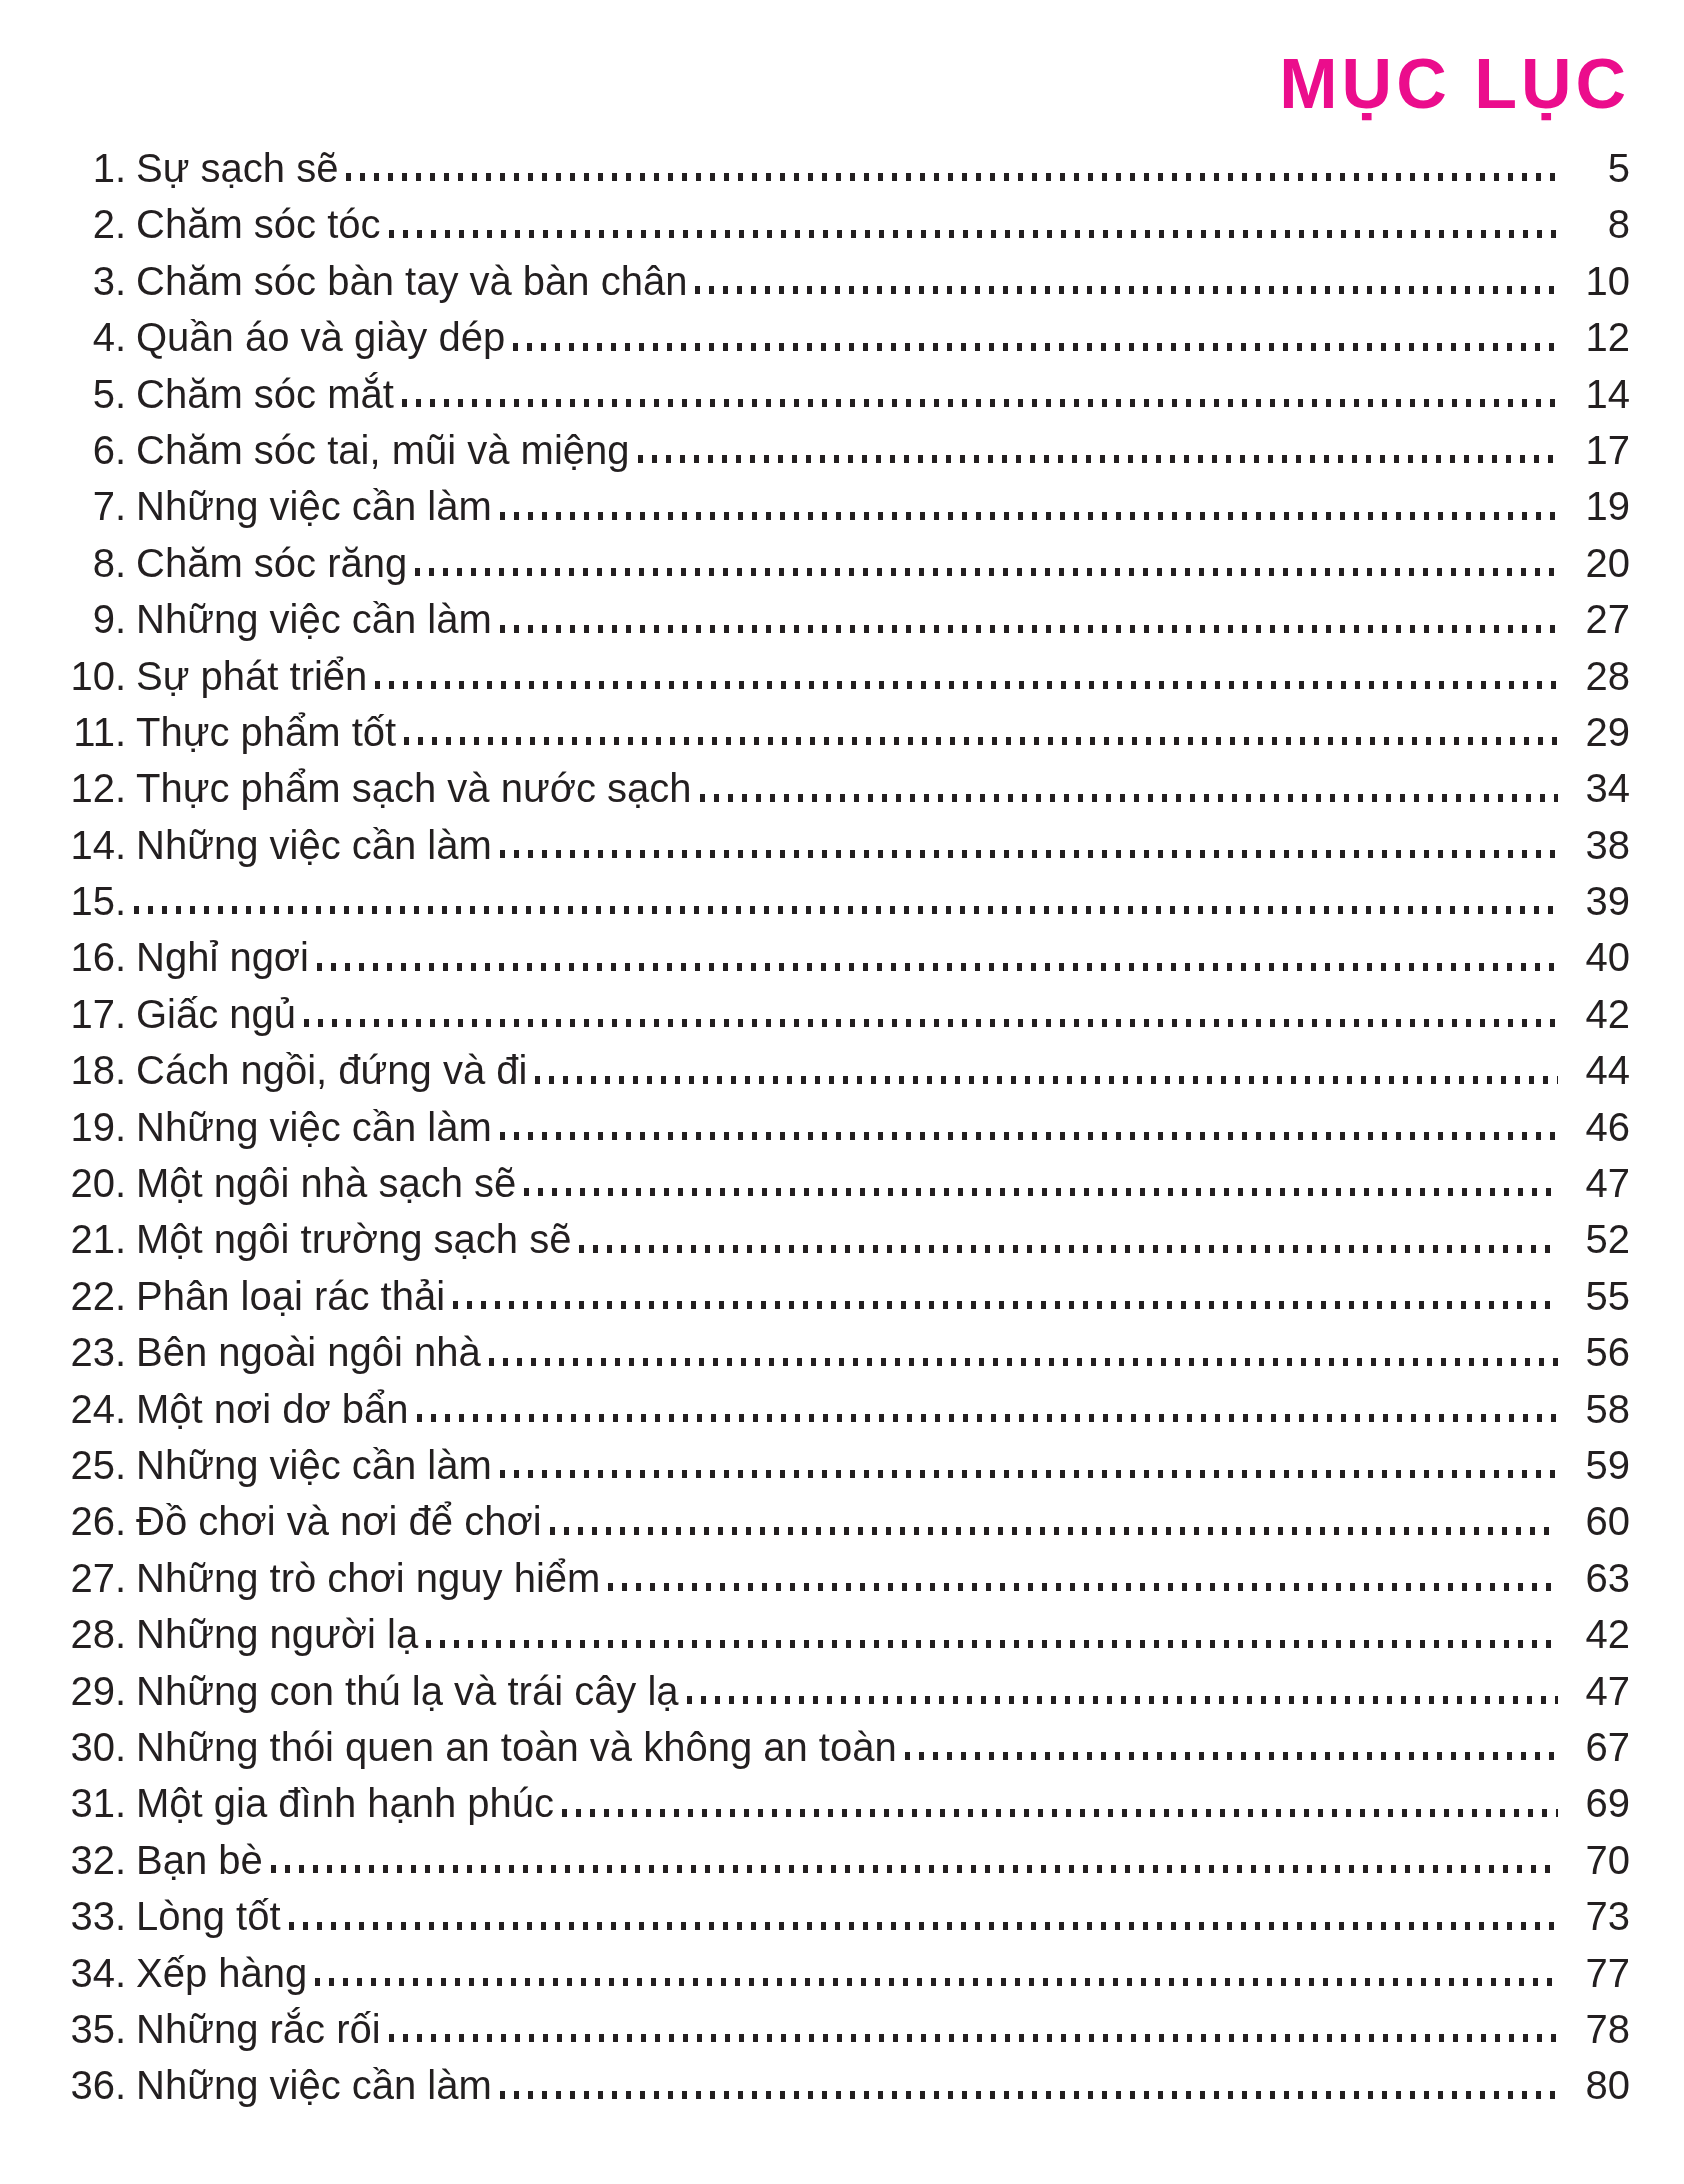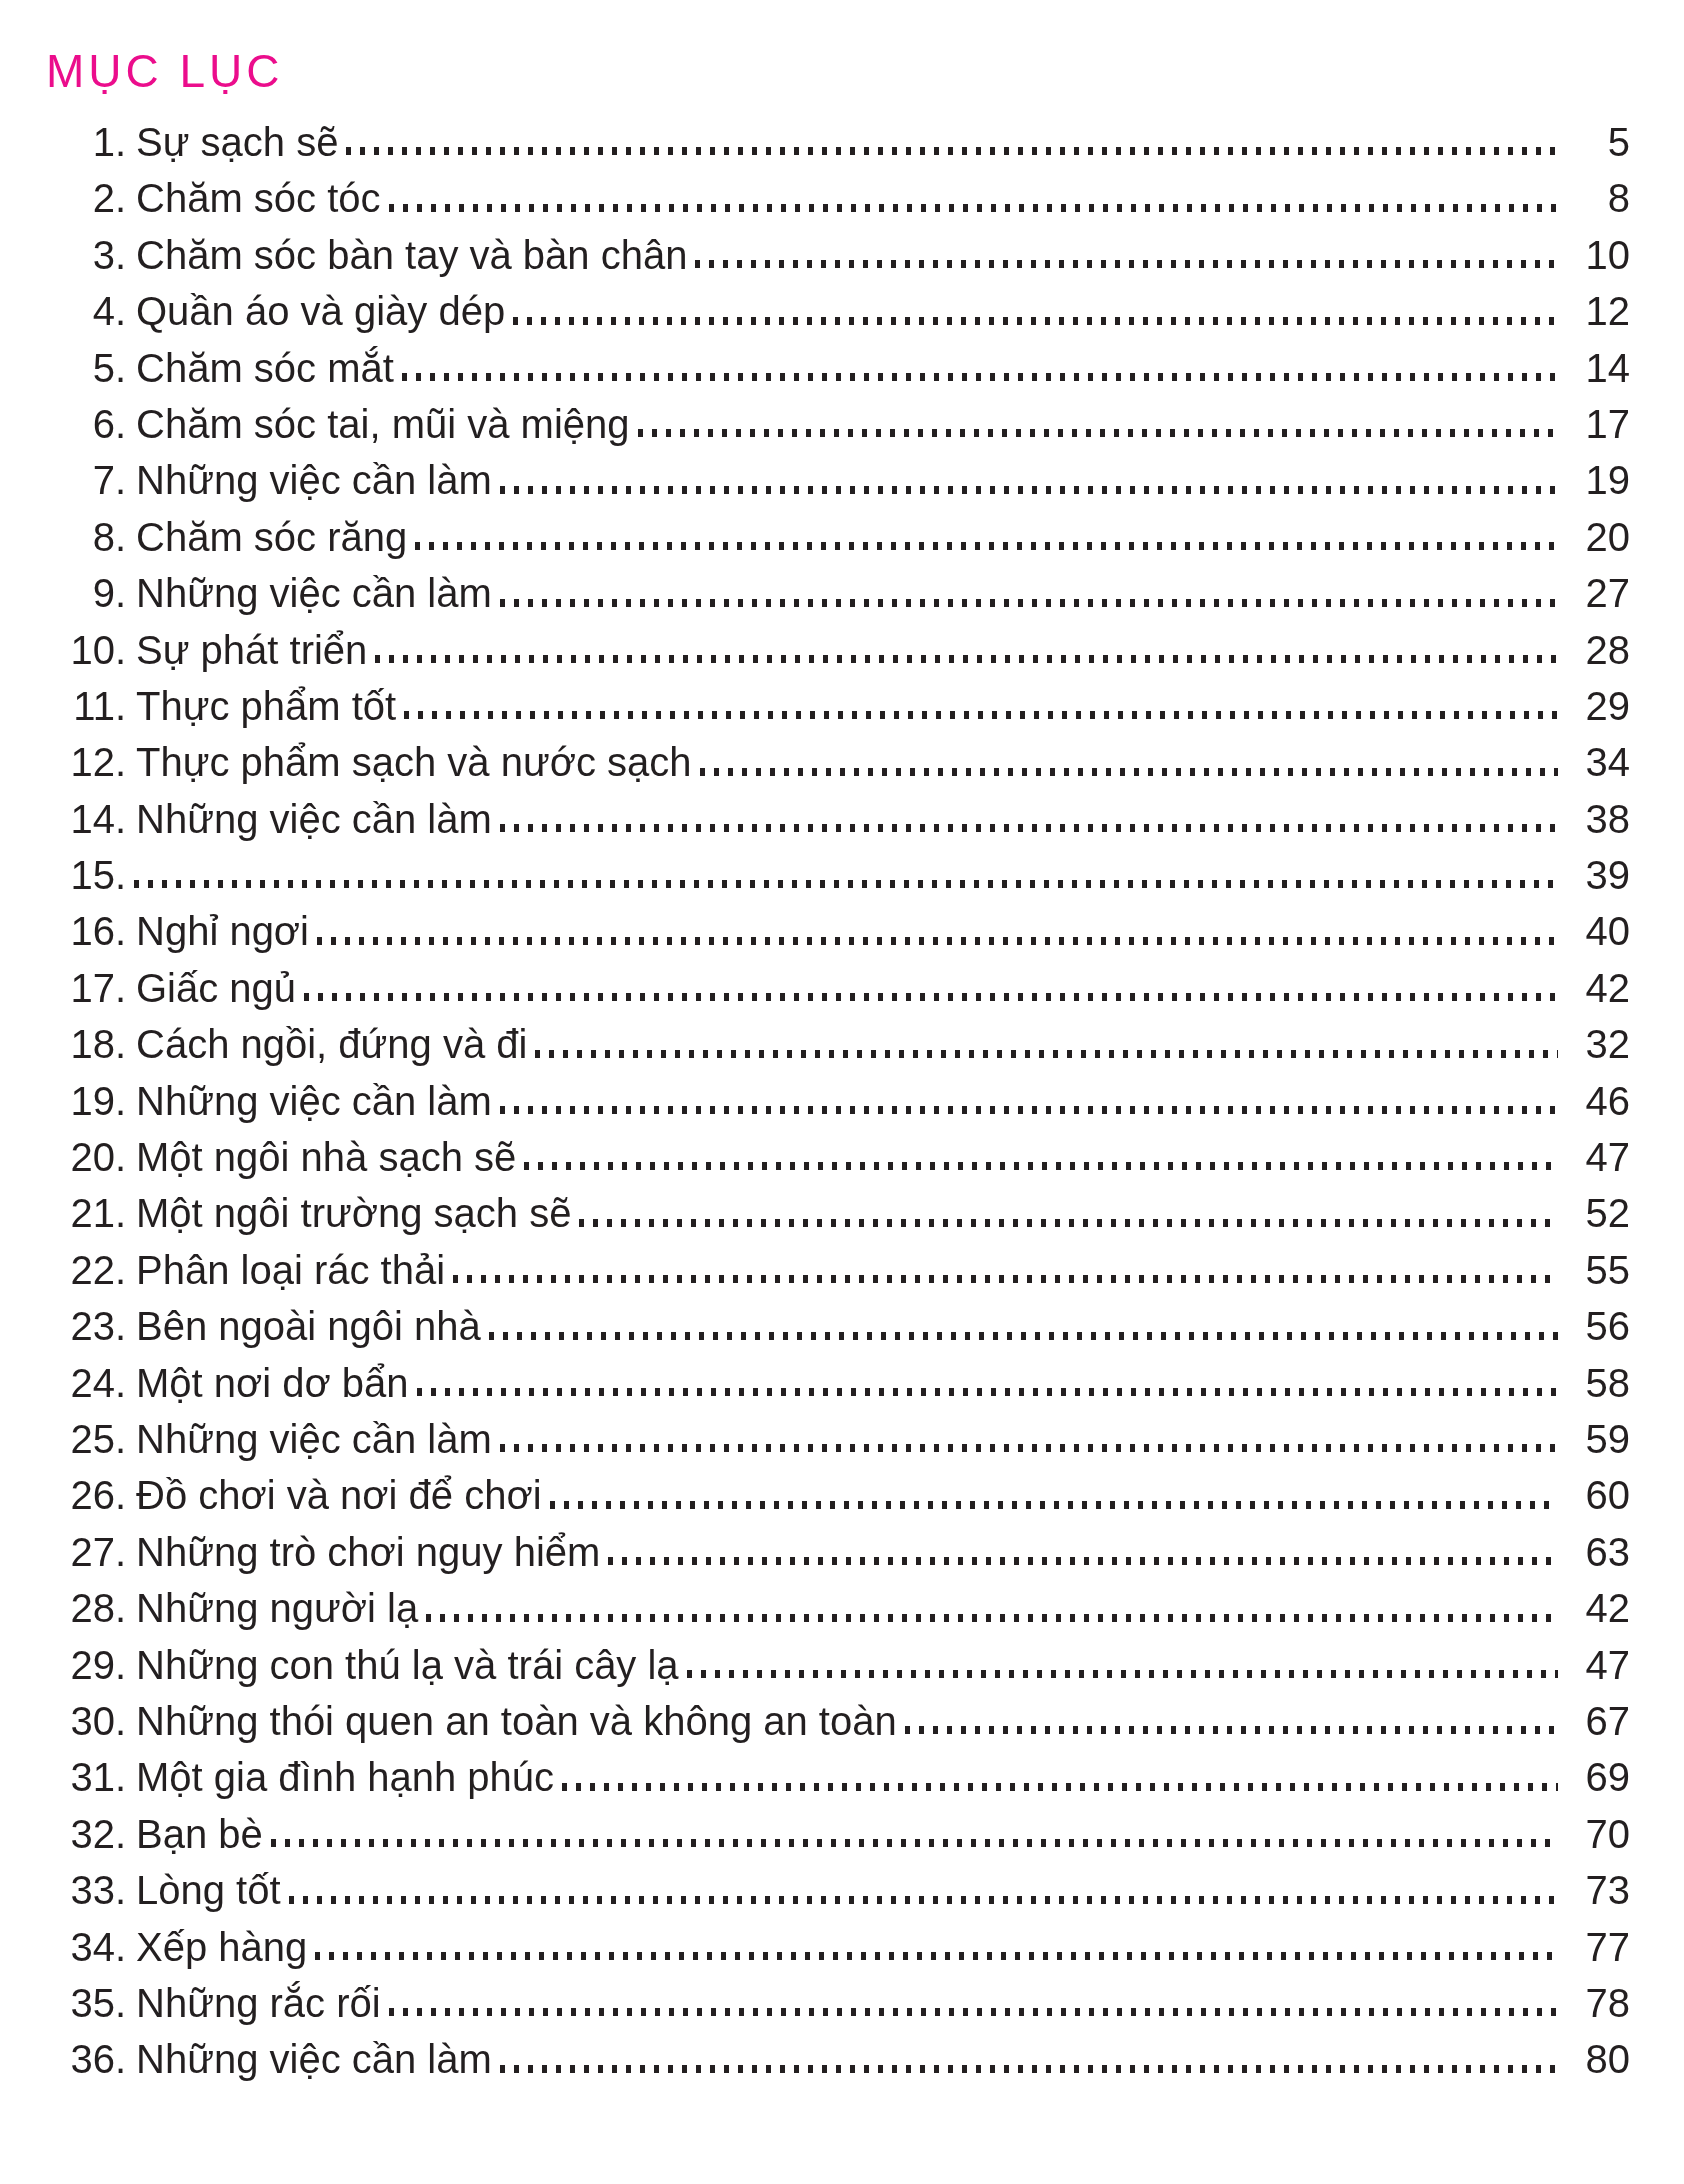--- a/index.html
+++ b/index.html
@@ -17,23 +17,23 @@
     height: 2184px;
     font-family: "Liberation Sans", sans-serif;
     color: var(--text-color);
     overflow: hidden;
   }
   .page {
     padding: 26px 54px 0 46px;
   }
   .title {
     margin: 18px 0 16px 0;
-    text-align: left;
-    font-size: 46px;
-    font-weight: normal;
+    text-align: right;
+    font-size: 70px;
+    font-weight: bold;
     letter-spacing: 4px;
     color: var(--title-color);
   }
   .toc-list {
     width: 100%;
   }
   .row {
     display: flex;
     align-items: baseline;
     height: 56.4px;
@@ -190,21 +190,21 @@
     <span class="num">17.</span>
     <span class="label">Giấc ngủ</span>
     <span class="dots"></span>
     <span class="page-num">42</span>
   </div>
 
   <div class="row">
     <span class="num">18.</span>
     <span class="label">Cách ngồi, đứng và đi</span>
     <span class="dots"></span>
-    <span class="page-num">32</span>
+    <span class="page-num">44</span>
   </div>
 
   <div class="row">
     <span class="num">19.</span>
     <span class="label">Những việc cần làm</span>
     <span class="dots"></span>
     <span class="page-num">46</span>
   </div>
 
   <div class="row">

